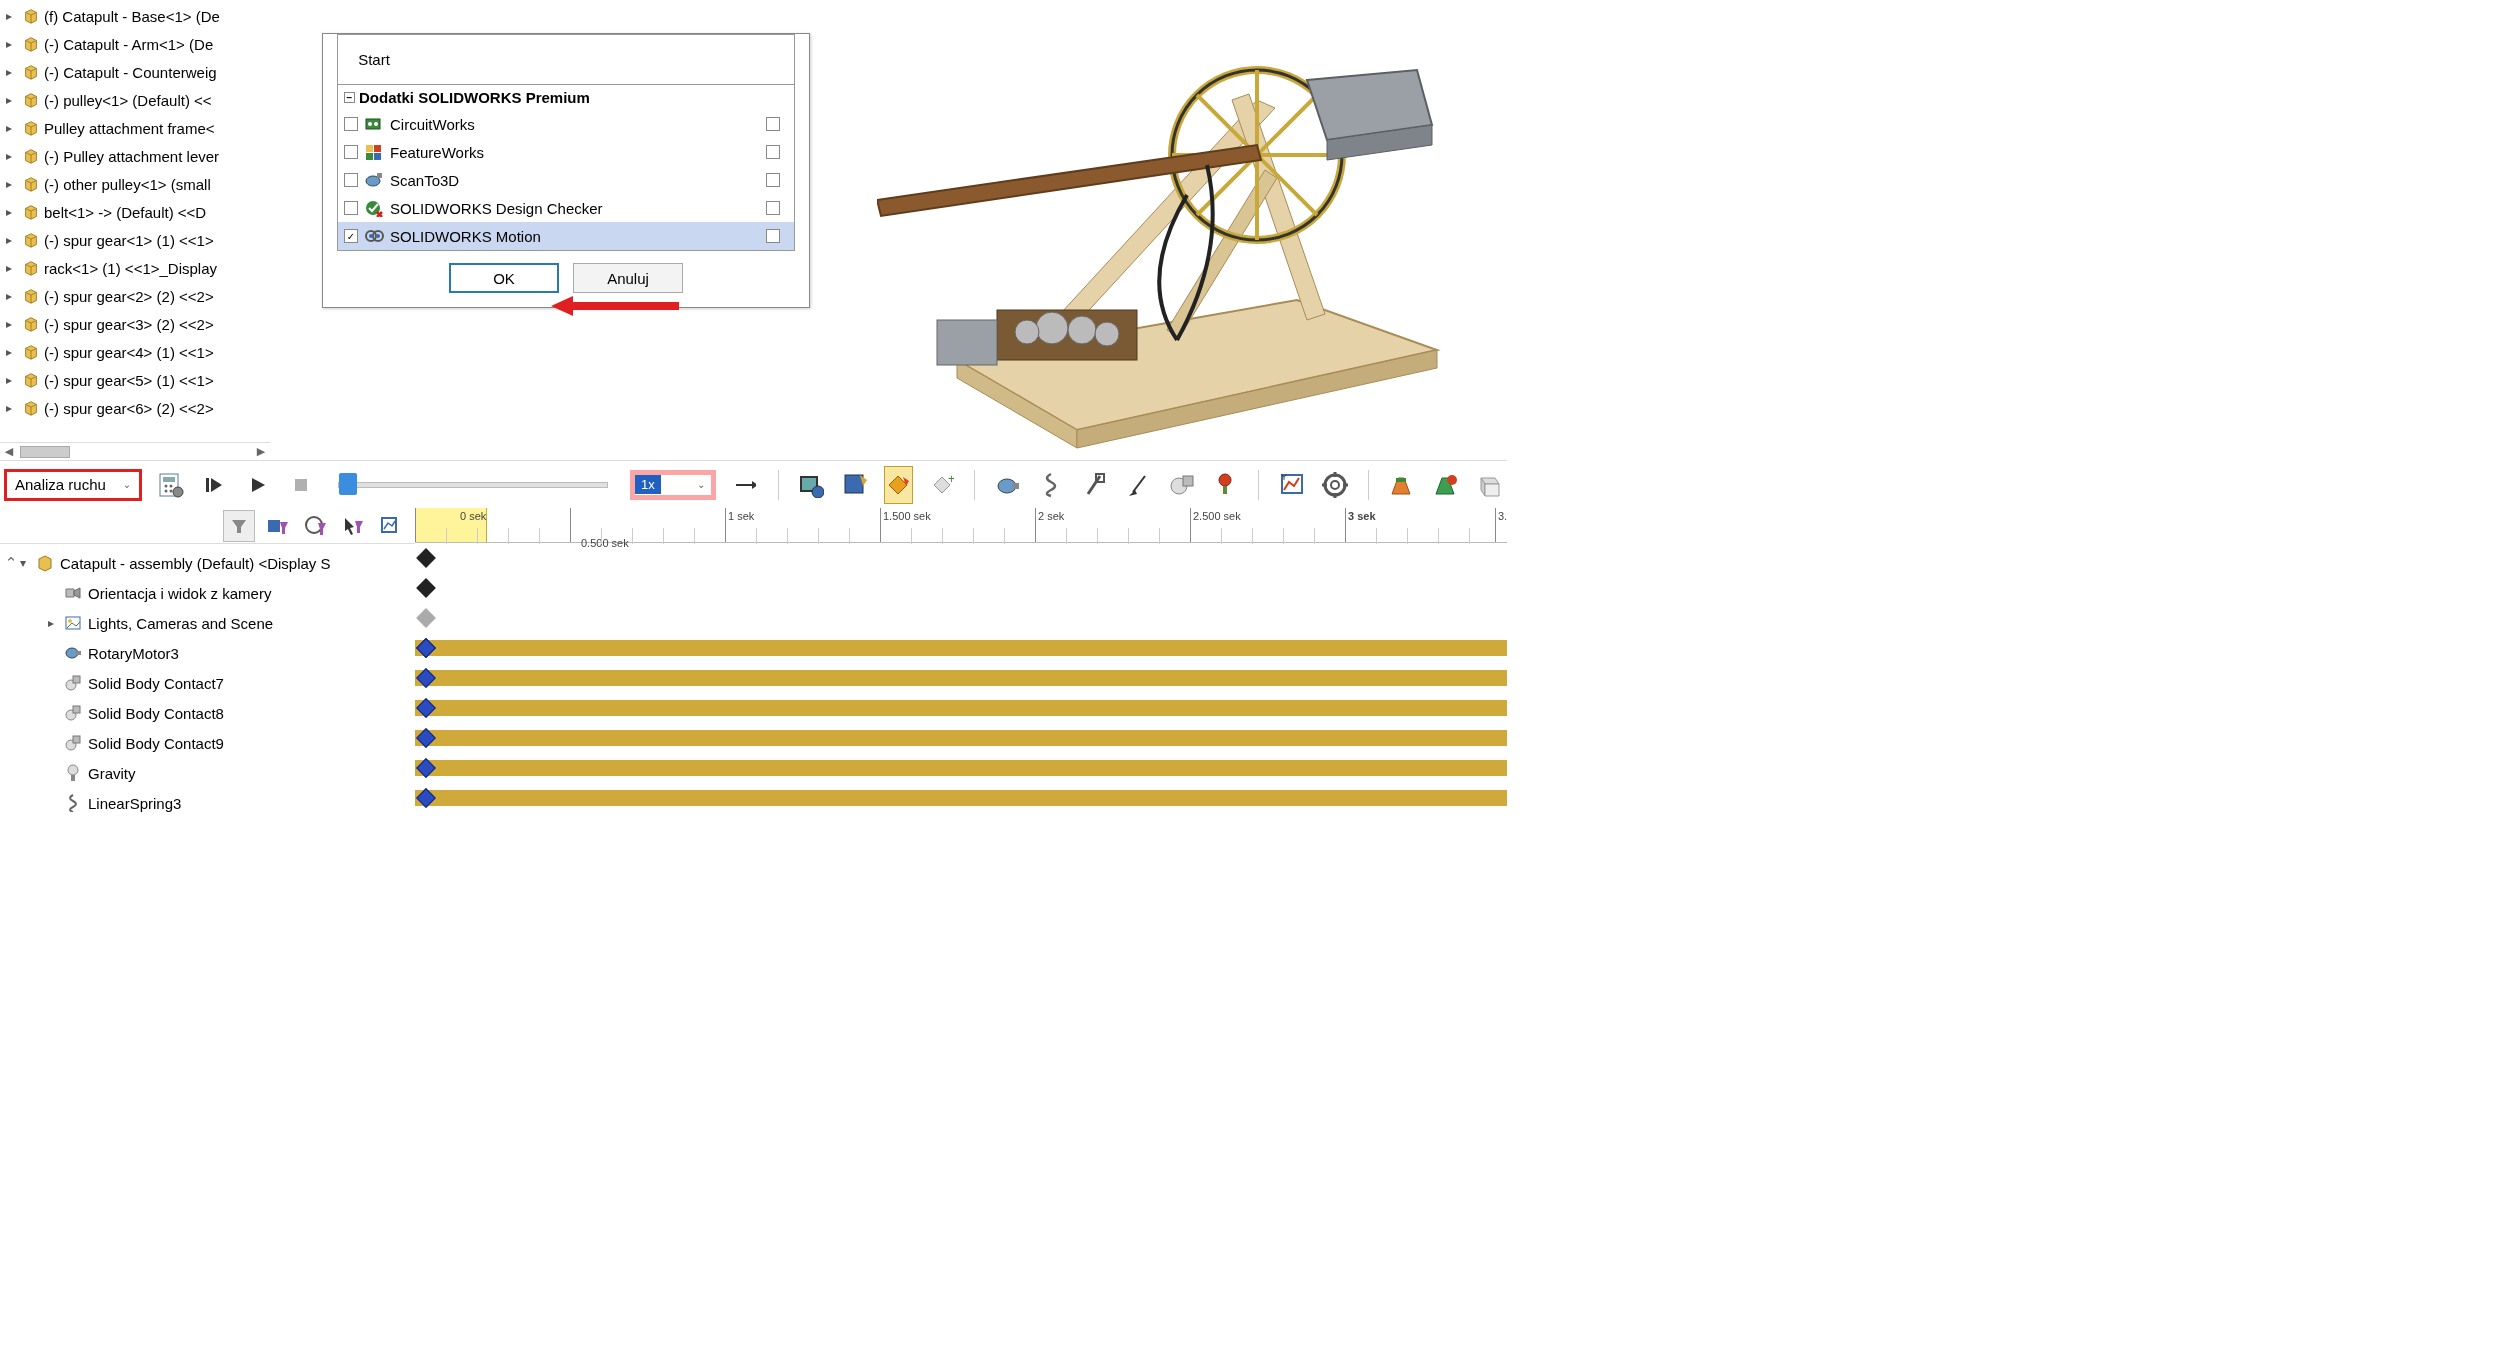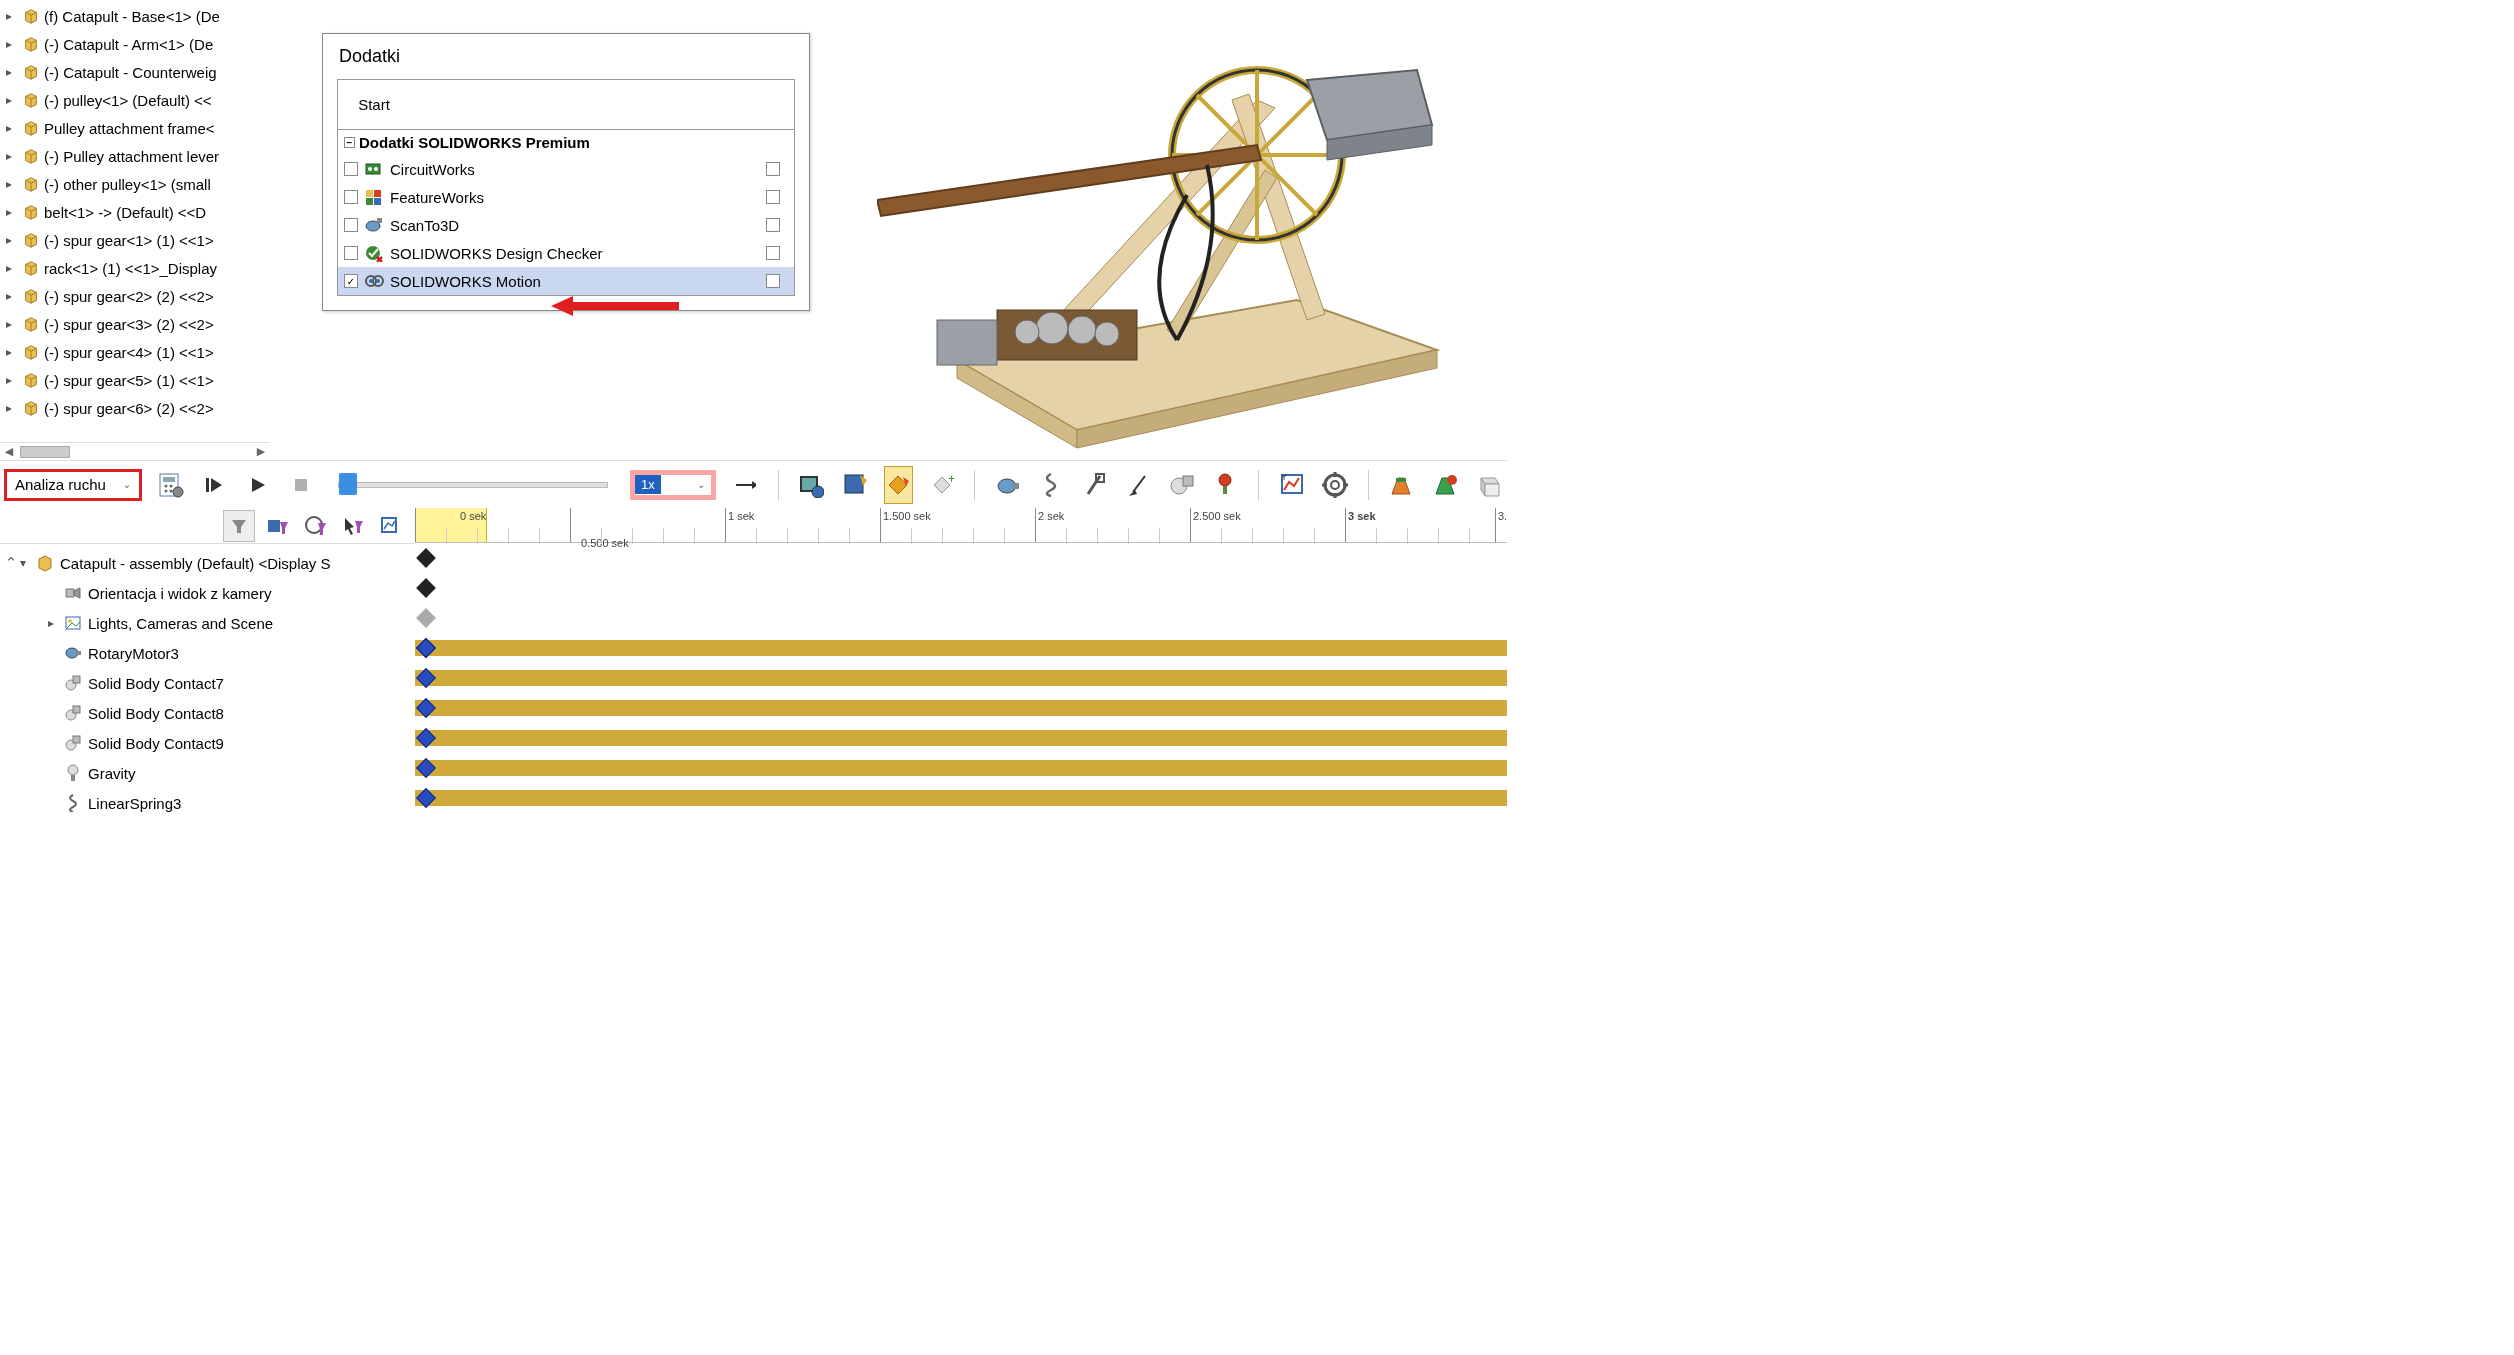--- a/index.html
+++ b/index.html
@@ -247,21 +247,20 @@
       <div class="hscroll">
         <span class="arrow">◀</span>
         <div class="thumb"></div>
         <span class="arrow" style="margin-left:auto">▶</span>
       </div>
     </div>
 
     <div class="viewport-area">
 
       <div class="dialog">
-        <div class="dialog-title">Dodatki</div>
         <div class="dialog-body">
           <div class="addins-table">
             <div class="addins-header">
               <div class="col2">Start</div>
             </div>
             <div class="addins-group">
               <span style="border:1px solid #888;width:11px;height:11px;display:inline-flex;align-items:center;justify-content:center;font-size:10px;line-height:1;">−</span>
               <span>Dodatki SOLIDWORKS Premium</span>
             </div>
             <div id="addin-rows">
@@ -327,20 +326,24 @@
                   <span class="addin-label">SOLIDWORKS Motion</span>
                   <span class="start-cbx"></span>
                 </div>
               </div>
           </div>
           <div class="arrow-annot">
             <svg width="130" height="24">
                 <polygon points="0,12 22,2 22,8 128,8 128,16 22,16 22,22" fill="#e02020"></polygon>
               </svg>
           </div>
+          <div class="dialog-buttons">
+            <button class="dlg-btn primary">OK</button>
+            <button class="dlg-btn">Anuluj</button>
+          </div>
         </div>
       </div>
 
       <div class="catapult-svg">
         <svg width="600" height="420" viewBox="0 0 600 420">
 
           <polygon points="80,330 420,270 560,320 200,400" fill="#e5d2a8" stroke="#a88b55" stroke-width="2"></polygon>
           <polygon points="80,330 200,400 200,418 80,348" fill="#d0ba88" stroke="#a88b55"></polygon>
           <polygon points="200,400 560,320 560,338 200,418" fill="#c4ad7b" stroke="#a88b55"></polygon>
 

